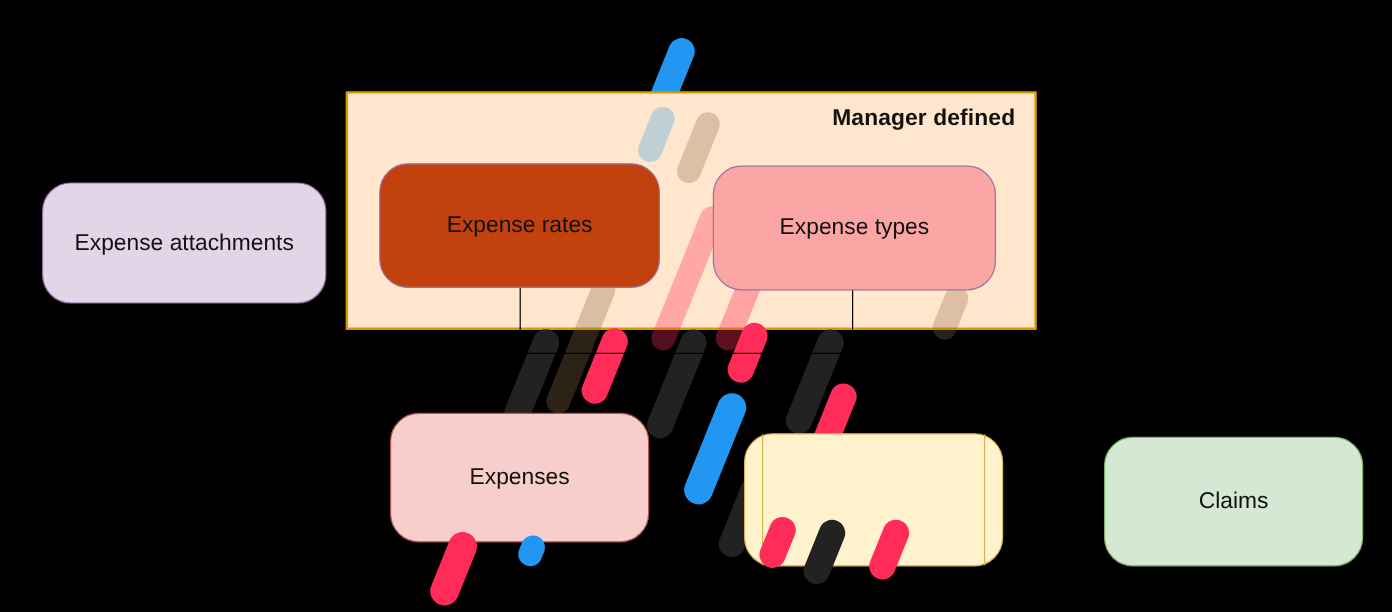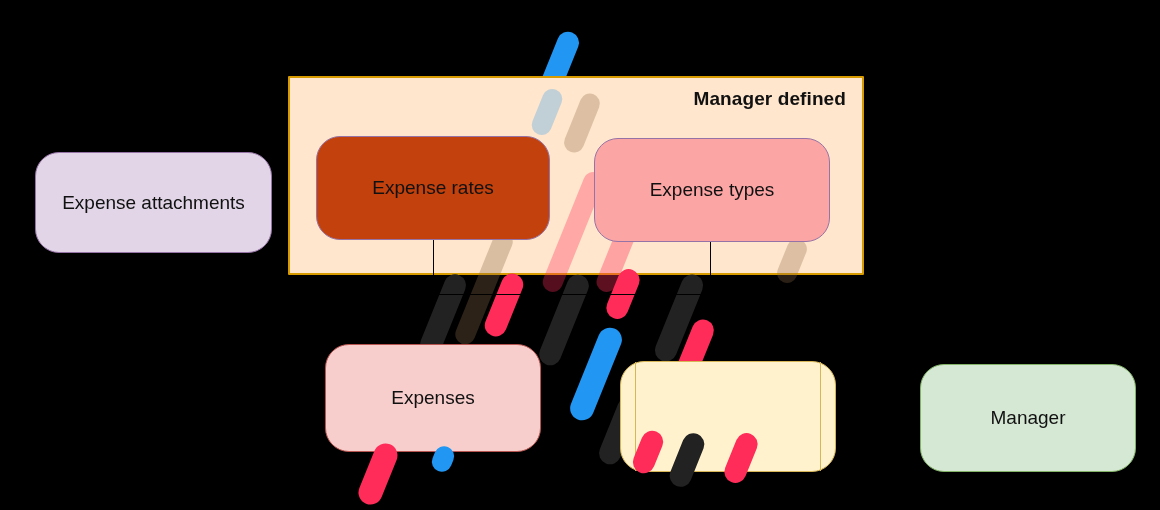--- a/index.html
+++ b/index.html
@@ -99,21 +99,21 @@
         <span class="lbl">Expense types</span>
       </div>
       <div class="node" style="left: 325px; top: 328px; width: 216px; height: 108px; background: rgb(248, 206, 204); border-color: rgb(184, 84, 80);">
         <span class="lbl">Expenses</span>
       </div>
       <div class="node" style="left: 620px; top: 345px; width: 216px; height: 111px; background: rgb(255, 242, 204); border-color: rgb(214, 182, 86);">
         <div class="rule" style="left: 14px; background: rgb(214, 182, 86);"></div>
         <div class="rule" style="right: 14px; background: rgb(214, 182, 86);"></div>
       </div>
       <div class="node" style="left: 920px; top: 348px; width: 216px; height: 108px; background: rgb(213, 232, 212); border-color: rgb(130, 179, 102);">
-        <span class="lbl">Manager</span>
+        <span class="lbl">Claims</span>
       </div>
     </div>
 
   <div id="strokes-over">
       <div class="stroke lyr-over" style="left: 584px; top: 325px; width: 24px; height: 98px; background: rgb(33, 150, 243); opacity: 1; transform: rotate(22deg);"></div>
       <div class="stroke lyr-over" style="left: 676px; top: 432px; width: 22px; height: 56px; background: rgb(34, 34, 34); opacity: 1; transform: rotate(22deg);"></div>
       <div class="stroke lyr-over" style="left: 730px; top: 432px; width: 22px; height: 52px; background: rgb(255, 43, 88); opacity: 1; transform: rotate(22deg);"></div>
       <div class="stroke lyr-over" style="left: 637px; top: 430px; width: 22px; height: 44px; background: rgb(255, 43, 88); opacity: 1; transform: rotate(22deg);"></div>
       <div class="stroke lyr-over" style="left: 366px; top: 442px; width: 24px; height: 64px; background: rgb(255, 43, 88); opacity: 1; transform: rotate(22deg);"></div>
       <div class="stroke lyr-over" style="left: 433px; top: 446px; width: 20px; height: 26px; background: rgb(33, 150, 243); opacity: 1; transform: rotate(22deg);"></div>

